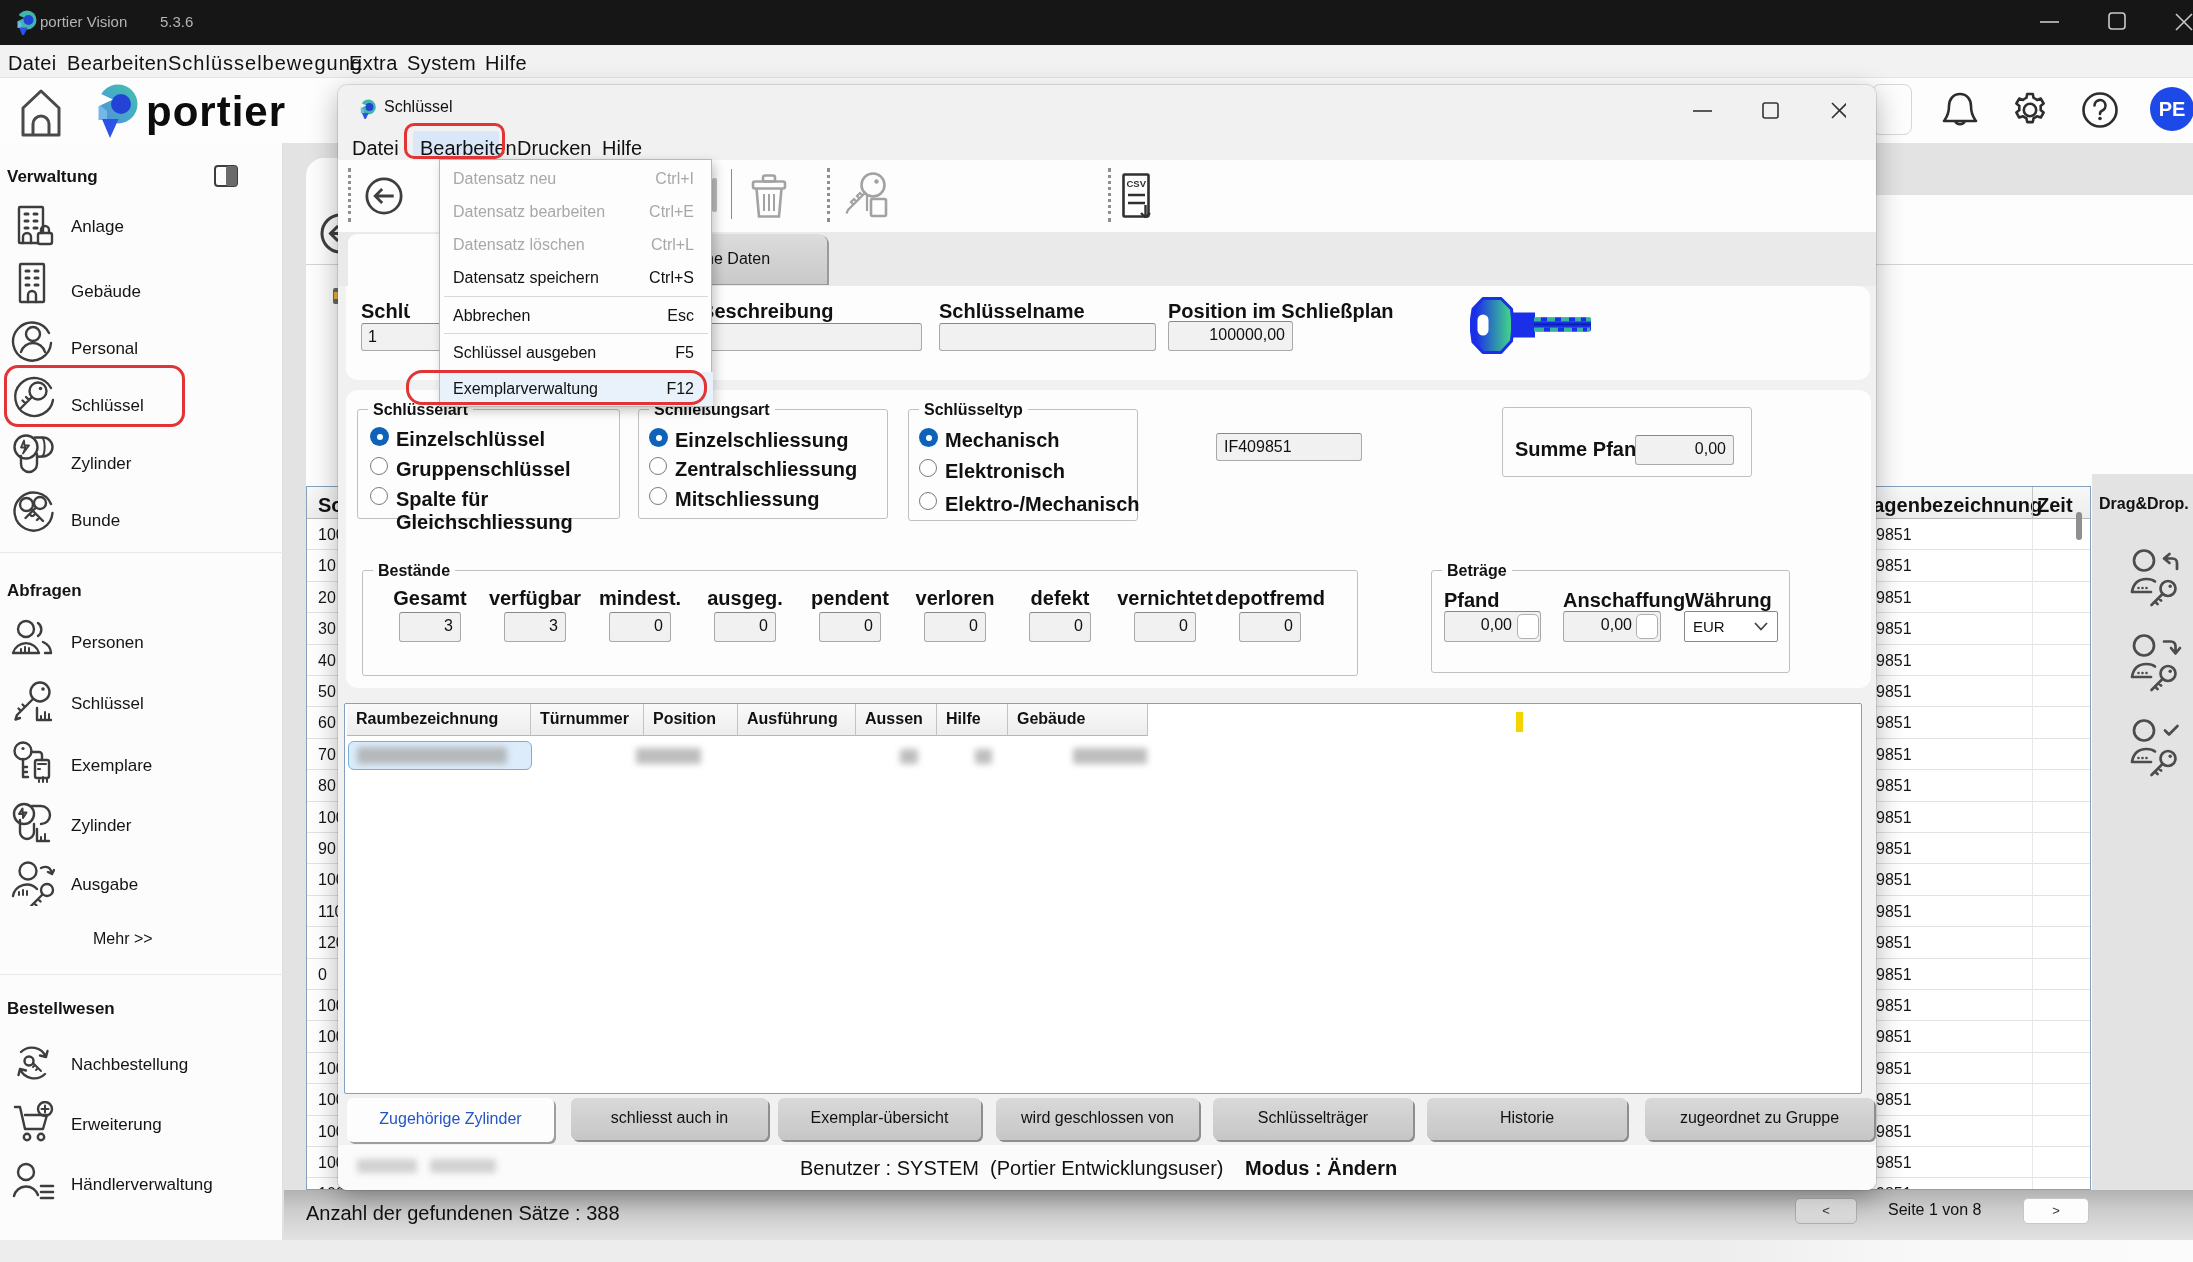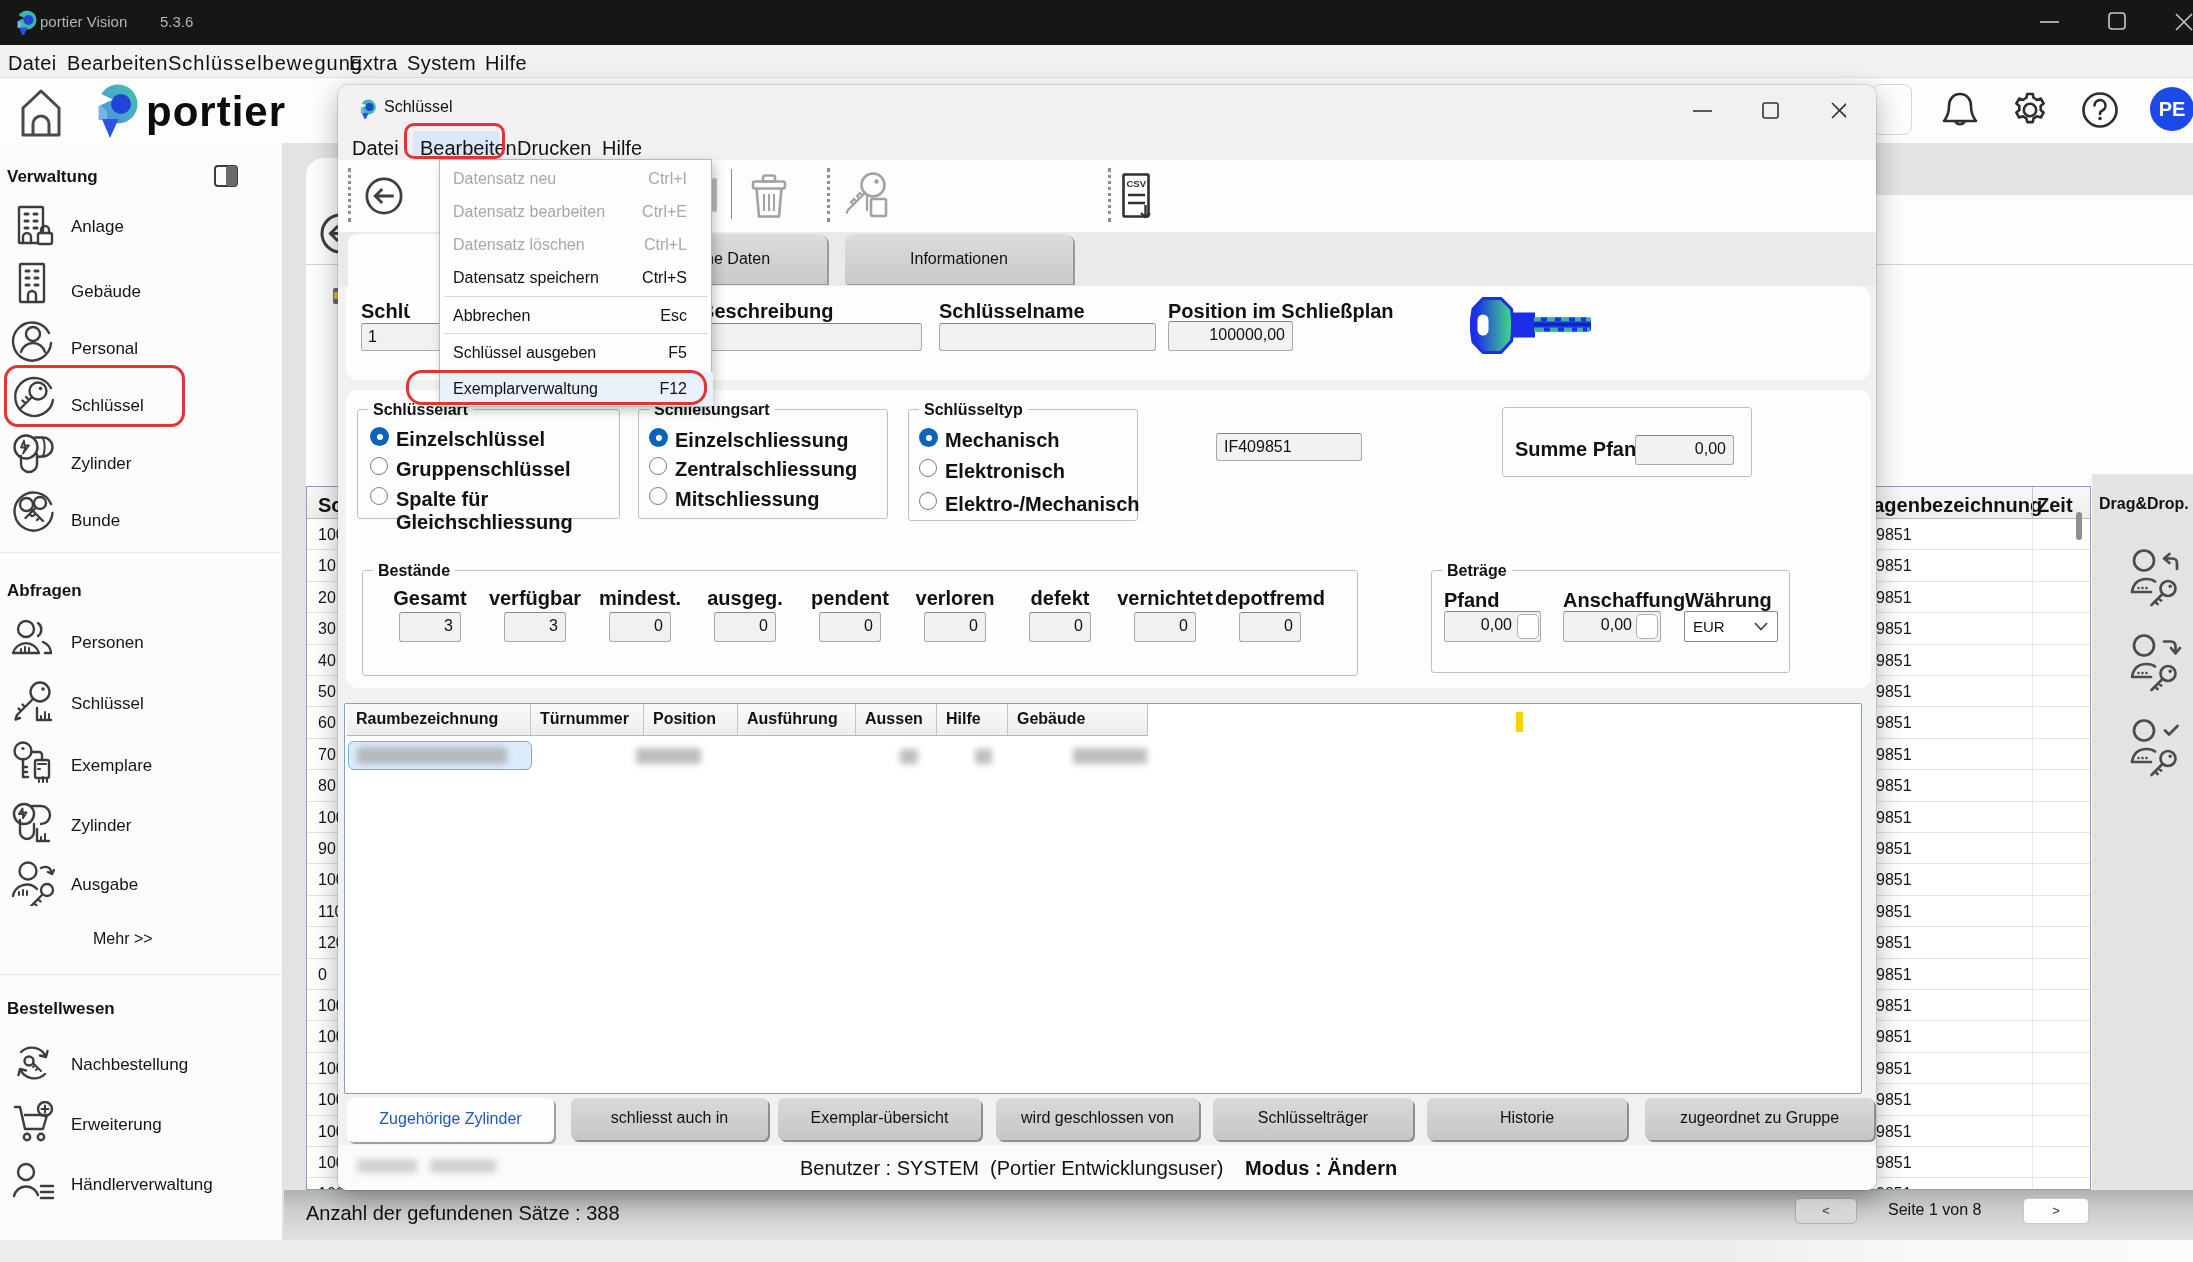--- a/index.html
+++ b/index.html
@@ -14,21 +14,21 @@
 .grp{position:absolute;border:1px solid #c0c0c0;border-radius:3px}
 .grplbl{position:absolute;top:-10px;left:10px;background:#fdfdfd;padding:0 5px;font-size:16px;font-weight:bold;color:#111;line-height:19px}
 .sep-dot{position:absolute;width:3px;border-left:3px dotted #8f8f8f}
 .hcell{position:absolute;top:0;height:32px;border-right:1px solid #c3c3c3;border-bottom:1px solid #b5b5b5;background:linear-gradient(#fafafa,#ededed);font-size:16px;font-weight:bold;color:#111;line-height:30px;padding-left:9px}
 .blur{position:absolute;background:#a8a8a8;filter:blur(3px);border-radius:2px;opacity:.75}
 .gbtn{position:absolute;height:42px;background:linear-gradient(#d9d9d9,#c6c6c6);border-radius:6px;box-shadow:2px 2px 0 #8e8e8e;font-size:16px;color:#111;text-align:center;line-height:40px}
 .redbox{position:absolute;border:3px solid #e23434;border-radius:16px;background:transparent;z-index:60}
 .srow{position:absolute;left:0;width:100%;border-bottom:1px solid #e2e2e2;font-size:16px;color:#161616}
 .mitem{position:absolute;left:13px;right:13px;height:33px;font-size:16px;line-height:33px}
 .mtxt{position:absolute;left:0}
-.msc{position:absolute;right:11px}
+.msc{position:absolute;right:4px}
 </style></head>
 <body>
 
 <div class="abs" id="titlebar" style="left:0;top:0;width:2193px;height:45px;background:#161616">
   <svg class="abs" style="left:14px;top:10px" width="24" height="25" viewBox="0 0 24 25">
     <circle cx="13" cy="10" r="9.5" fill="#40b7ac"></circle>
     <path d="M3.5 10 L3.5 18 L7.5 18 L7.5 13.5 Z" fill="#74b8e8"></path>
     <circle cx="14.5" cy="10" r="5" fill="#2343d7"></circle>
     <path d="M3 4.5 L10.5 8 L3 11.5 Z" fill="#161616"></path>
     <path d="M5 17.5 L13.5 17.5 L9 27 Z" fill="#2d52e8"></path>
@@ -489,21 +489,20 @@
       <rect x="1.5" y="1.5" width="25" height="42" rx="1"></rect>
       <path d="M6 22 h17 M6 30 h17"></path>
       <path d="M23.5 32 v12.5 M23.5 44.5 l-4.5 -4.5 M23.5 44.5 l4.5 -4.5" stroke-width="2.4"></path>
     </g>
     <text x="4.5" y="14" font-size="9.5" font-weight="bold" fill="#303030" font-family="Liberation Sans">CSV</text>
   </svg>
 
   <div class="abs" style="left:0;top:147px;width:1538px;height:54px;background:#eaeaea"></div>
   <div class="abs" style="left:10px;top:149px;width:228px;height:52px;background:#fdfdfd;border-radius:9px 9px 0 0"></div>
   <div class="abs" style="left:261px;top:149px;width:228px;height:50px;background:linear-gradient(#dcdcdc,#c9c9c9);border-radius:9px 9px 0 0;box-shadow:2px 1px 0 #9a9a9a;text-align:center;font-size:16px;color:#111;line-height:50px;text-indent:-14px">Zusätzliche Daten</div>
-  <div class="abs" style="left:507px;top:149px;width:228px;height:50px;background:linear-gradient(#dcdcdc,#c9c9c9);border-radius:9px 9px 0 0;box-shadow:2px 1px 0 #9a9a9a;text-align:center;font-size:16px;color:#111;line-height:50px">Informationen</div>
 
   <div class="abs" style="left:8px;top:201px;width:1524px;height:94px;background:#fdfdfd;border-radius:0 12px 12px 12px">
     <span class="abs t15 b" style="left:15px;top:14px;width:49px;overflow:hidden;white-space:nowrap;display:inline-block">Schlüsselnummer</span>
     <div class="fld" style="left:15px;top:37px;width:120px;height:28px;padding-left:6px">1</div>
     <span class="abs t15 b" style="left:354px;top:14px">Beschreibung</span>
     <div class="fld" style="left:354px;top:37px;width:222px;height:28px"></div>
     <span class="abs t15 b" style="left:593px;top:14px">Schlüsselname</span>
     <div class="fld" style="left:593px;top:37px;width:217px;height:28px"></div>
     <span class="abs t15 b" style="left:822px;top:14px">Position im Schließplan</span>
     <div class="fld fldr" style="left:822px;top:35px;width:125px;height:30px">100000,00</div>

